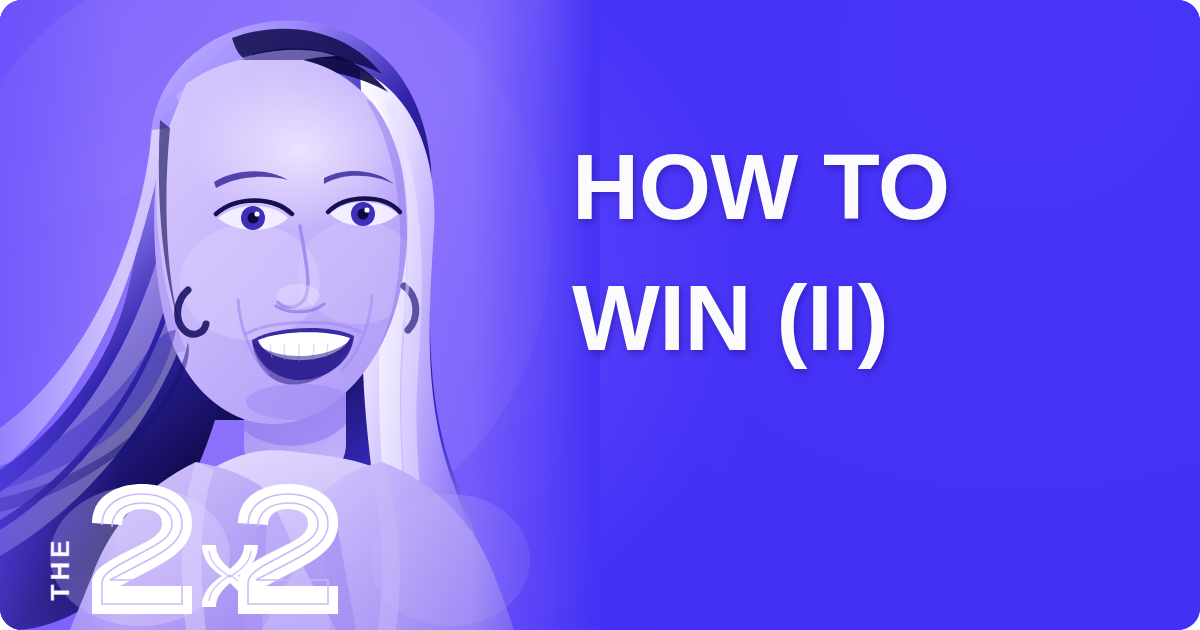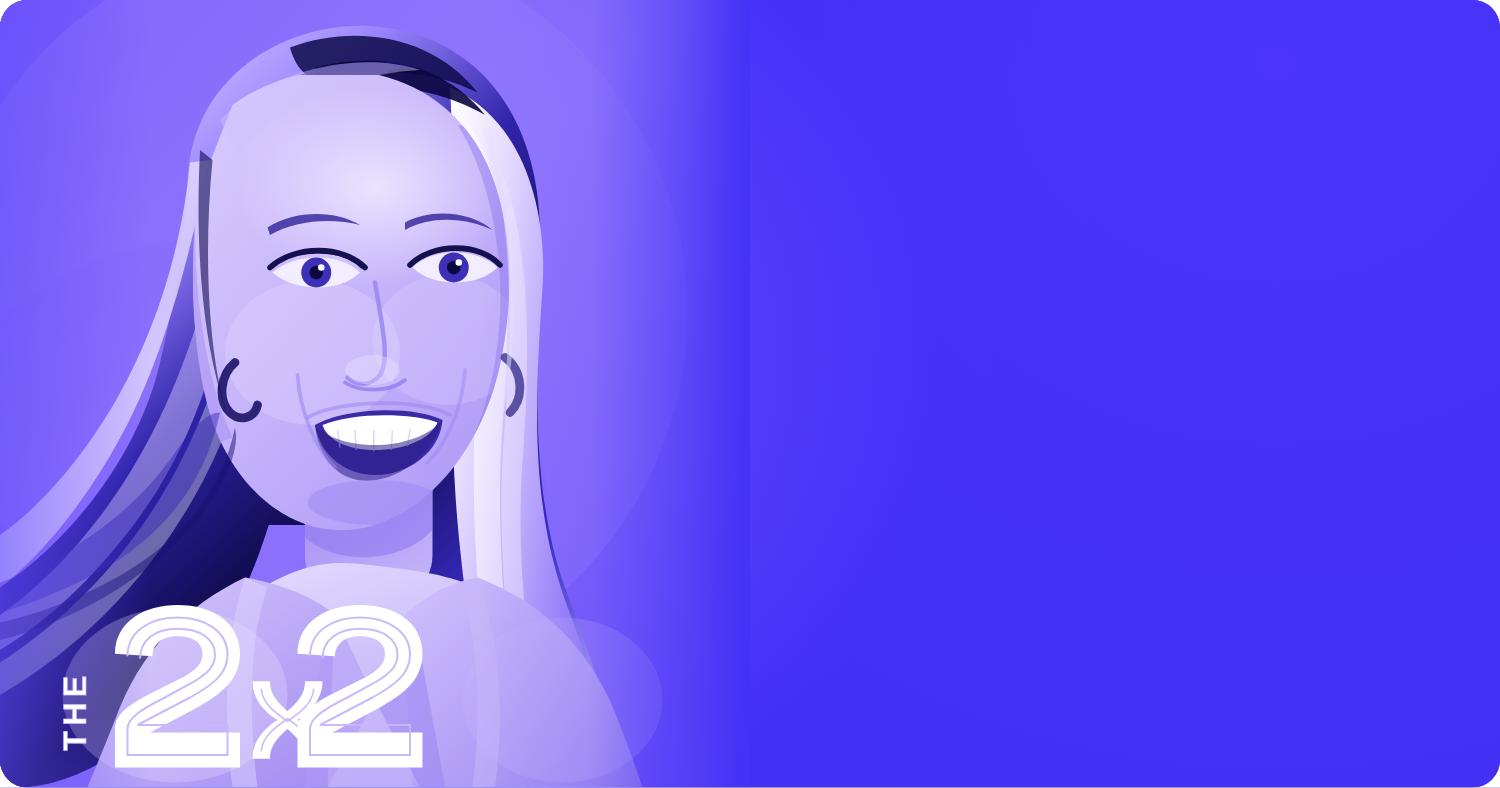--- a/index.html
+++ b/index.html
@@ -322,20 +322,22 @@
 
       <path d="M176 330 C 162 396, 120 440, 58 468 C 28 482, 8 488, 0 490 L 0 466 C 52 448, 108 410, 140 362 C 156 340, 166 330, 176 330 Z" fill="#3124B4" opacity="0.45"></path>
       <path d="M188 342 C 176 400, 136 442, 78 470 C 46 486, 18 494, 0 498 L 0 512 C 56 498, 118 464, 156 418 C 182 386, 192 358, 188 342 Z" fill="#170F72" opacity="0.5"></path>
     </svg>
 
     <div class="portrait-left-fade"></div>
     <div class="portrait-fade"></div>
   </div>
 
   <div class="title-block">
+    <span class="title-line">HOW TO</span>
+    <span class="title-line">WIN (II)</span>
   </div>
 
   <div class="logo">
     <div class="logo-the">THE</div>
 
     <svg class="logo-mark" width="252" height="134" viewBox="0 0 252 134" xmlns="http://www.w3.org/2000/svg" aria-hidden="true">
 
       <g>
         <path d="M2 40
                  C 2 14, 26 1, 52 1

